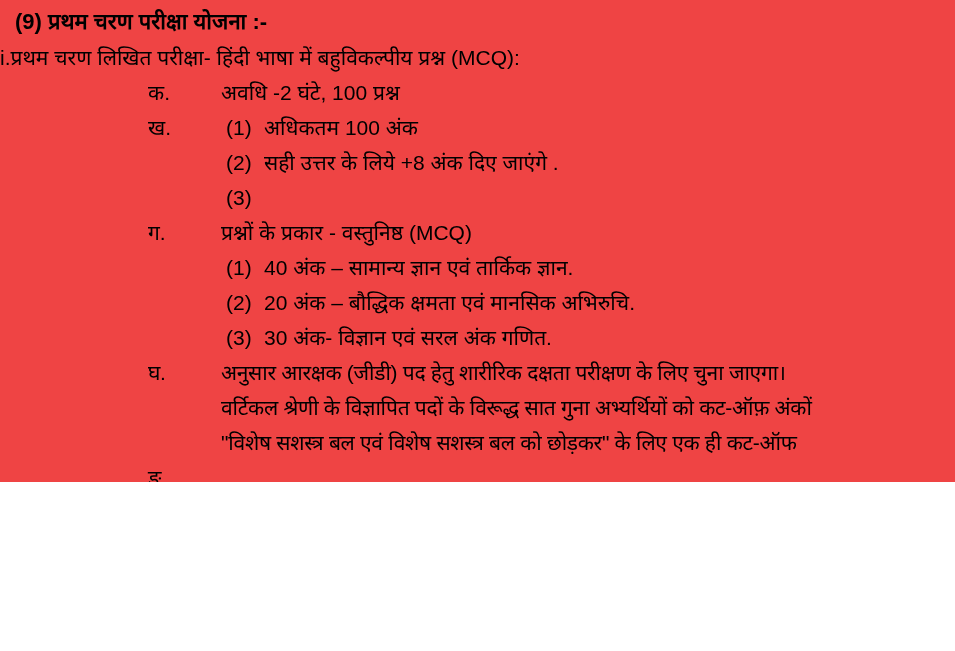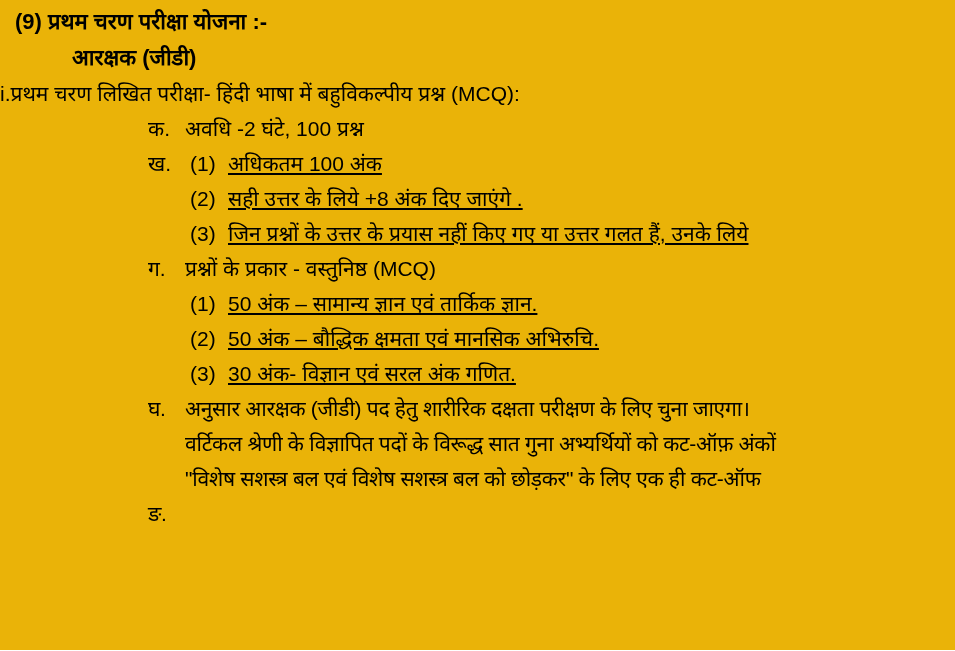--- a/index.html
+++ b/index.html
@@ -5,22 +5,22 @@
   html, body {
     margin: 0;
     padding: 0;
     background: #ffffff;
     color: #000000;
     font-family: "Liberation Sans", sans-serif;
   }
   .page {
     position: relative;
     width: 955px;
-    height: 650px;
-    background: #eab308;
+    height: 482px;
+    background: #ef4444;
     overflow: hidden;
     box-sizing: border-box;
     padding-top: 4px;
   }
   .line { line-height: 35px; }
   .heading {
     font-weight: bold;
     font-size: 22px;
     line-height: 36px;
     padding-left: 15px;
@@ -44,48 +44,47 @@
     padding-left: 148px;
   }
   .outer-item > .lbl {
     flex: none;
     width: 37px;
     line-height: 35px;
   }
   .outer-item > .txt {
     flex: 1;
     min-width: 0;
+    margin-left: 36px;
   }
   .sub-list { }
   .sub-item {
     display: flex;
     align-items: flex-start;
     padding-left: 5px;
   }
   .sub-item > .lbl {
     flex: none;
     width: 38px;
     line-height: 35px;
   }
   .sub-item > .txt {
     flex: 1;
     min-width: 0;
-    text-decoration: underline;
   }
   
   .outer-item:nth-child(4), .outer-item:nth-child(5) {
     letter-spacing: -0.3px;
   }
 </style>
 </head>
 <body>
 
 <div class="page">
   <div class="heading line">(9) प्रथम चरण परीक्षा योजना :-</div>
-  <div class="subheading line">आरक्षक (जीडी)</div>
   <div class="intro line">i.प्रथम चरण लिखित परीक्षा- हिंदी भाषा में बहुविकल्पीय प्रश्न (MCQ):</div>
   <div class="outline-list" id="outline-list">
       <div class="outer-item">
         <span class="lbl line">क.</span>
         <div class="txt">
           <div class="line">अवधि  -2 घंटे, 100 प्रश्न</div>
         </div>
       </div>
       <div class="outer-item">
         <span class="lbl line">ख.</span>
@@ -99,41 +98,40 @@
             </div>
             <div class="sub-item">
               <span class="lbl line">(2)</span>
               <div class="txt">
                 <div class="line">सही उत्तर के लिये +8 अंक दिए जाएंगे .</div>
               </div>
             </div>
             <div class="sub-item">
               <span class="lbl line">(3)</span>
               <div class="txt">
-                <div class="line">जिन प्रश्नों के उत्तर के प्रयास नहीं किए गए या उत्तर गलत हैं, उनके लिये</div>
               </div>
             </div>
           </div>
         </div>
       </div>
       <div class="outer-item">
         <span class="lbl line">ग.</span>
         <div class="txt">
           <div class="line">प्रश्नों के प्रकार - वस्तुनिष्ठ (MCQ)</div>
           <div class="sub-list">
             <div class="sub-item">
               <span class="lbl line">(1)</span>
               <div class="txt">
-                <div class="line">50 अंक – सामान्य ज्ञान एवं तार्किक ज्ञान.</div>
+                <div class="line">40 अंक – सामान्य ज्ञान एवं तार्किक ज्ञान.</div>
               </div>
             </div>
             <div class="sub-item">
               <span class="lbl line">(2)</span>
               <div class="txt">
-                <div class="line">50 अंक – बौद्धिक क्षमता एवं मानसिक अभिरुचि.</div>
+                <div class="line">20 अंक – बौद्धिक क्षमता एवं मानसिक अभिरुचि.</div>
               </div>
             </div>
             <div class="sub-item">
               <span class="lbl line">(3)</span>
               <div class="txt">
                 <div class="line">30 अंक- विज्ञान एवं सरल अंक गणित.</div>
               </div>
             </div>
           </div>
         </div>

